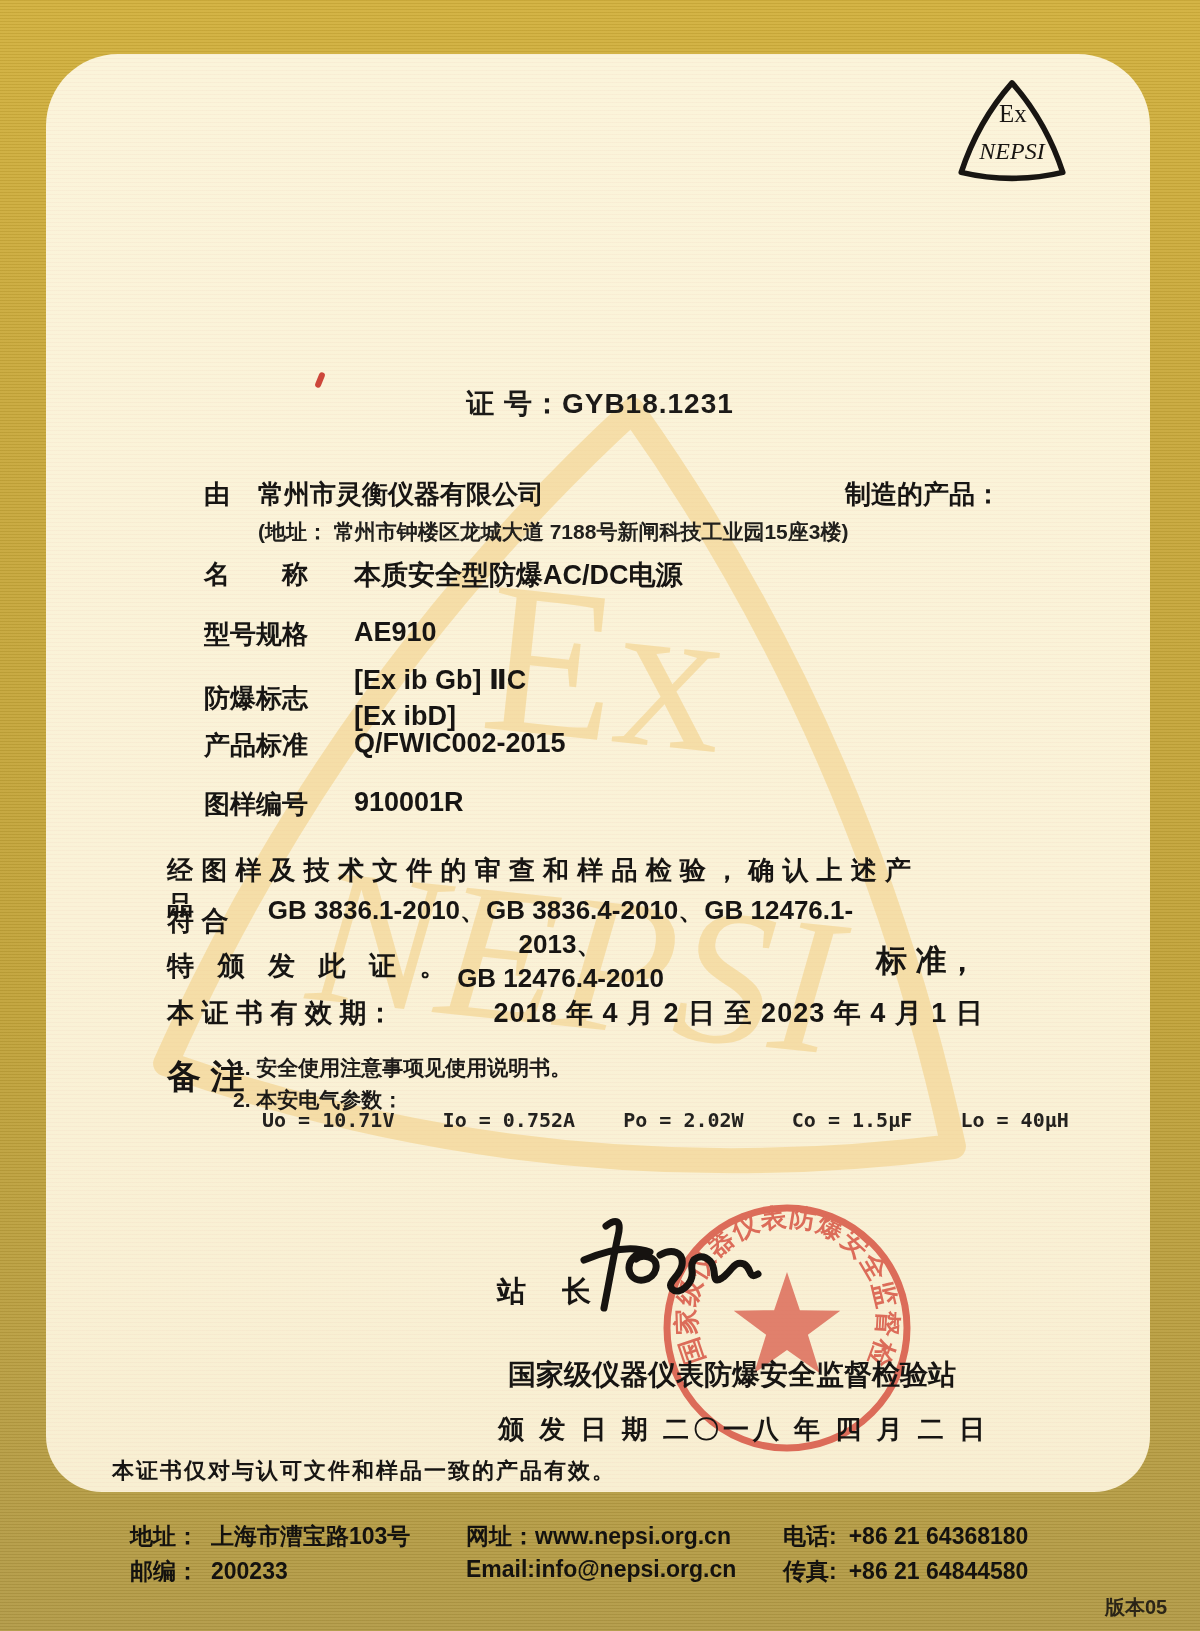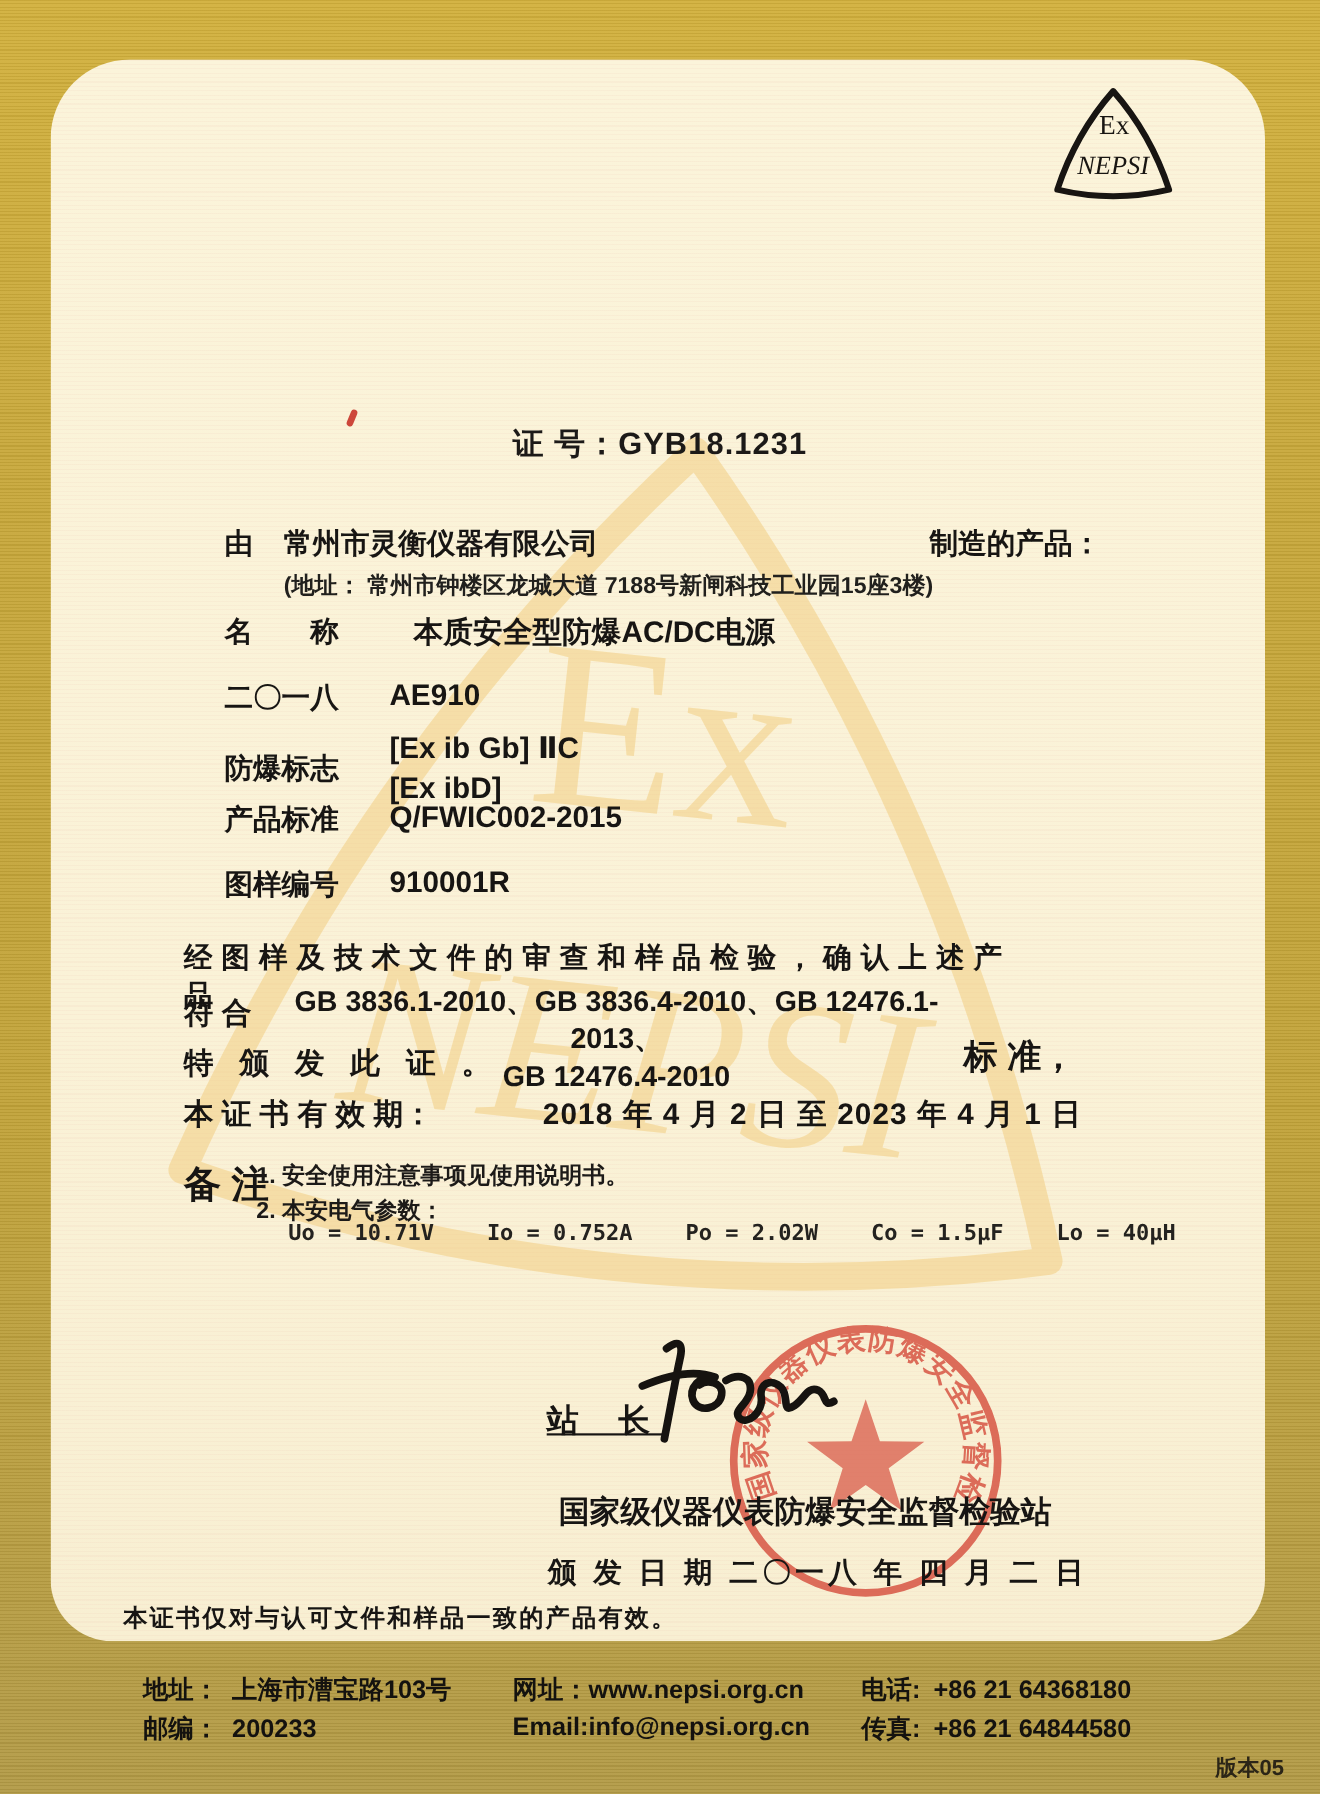--- a/index.html
+++ b/index.html
@@ -66,21 +66,21 @@
   .validity{position:absolute;left:167px;top:995px;font-size:27px;font-weight:bold;color:#171513;}
   .validity .vvalue{margin-left:100px;letter-spacing:1px;}
   .remarks-label{position:absolute;left:167px;top:1054px;font-size:34px;font-weight:bold;color:#171513;}
   .note1{position:absolute;left:233px;top:1054px;font-size:21px;font-weight:bold;color:#1c1a18;}
   .note2{position:absolute;left:233px;top:1086px;font-size:21px;font-weight:bold;color:#1c1a18;}
   .params{
     position:absolute;left:262px;top:1108px;font-size:20px;font-weight:bold;color:#24221f;
     font-family:"DejaVu Sans Mono","Liberation Mono",monospace;white-space:pre;
   }
   .stamp{position:absolute;left:659px;top:1200px;width:256px;height:256px;opacity:.82;}
-  .chief{position:absolute;left:497px;top:1272px;font-size:29px;font-weight:bold;letter-spacing:14px;color:#171513;text-decoration:underline;}
+  .chief{position:absolute;left:497px;top:1272px;font-size:29px;font-weight:bold;letter-spacing:14px;color:#171513;}
   .signature{position:absolute;left:572px;top:1210px;width:215px;height:118px;}
   .org-name{position:absolute;left:508px;top:1356px;font-size:28px;font-weight:bold;color:#171513;}
   .issue-date{position:absolute;left:498px;top:1412px;font-size:26px;font-weight:bold;letter-spacing:4px;color:#171513;}
   .disclaimer{position:absolute;left:112px;top:1456px;font-size:22px;font-weight:bold;letter-spacing:2px;color:#171513;}
   .footer-item{position:absolute;font-size:23px;font-weight:bold;color:#14120f;white-space:nowrap;}
   .footer-item .fv{margin-left:12px;}
   .version{position:absolute;left:1105px;top:1594px;font-size:20px;font-weight:bold;color:#2b2517;}
   .serif-logo{font-family:"Liberation Serif","DejaVu Serif",serif;}
 </style>
 </head>
@@ -109,26 +109,26 @@
     <span>证 号：</span><span>GYB18.1231</span>
   </div>
 
   <div class="row-made blk">
     <span class="prefix">由</span>
     <span class="company">常州市灵衡仪器有限公司</span>
     <span class="suffix">制造的产品：</span>
   </div>
   <div class="addr-line">(地址： 常州市钟楼区龙城大道 7188号新闸科技工业园15座3楼)</div>
 
-  <div class="field" style="top:557px;gap:22px;">
+  <div class="field" style="top:557px;">
     <span class="flabel">名　　称</span>
     <span class="fvalue">本质安全型防爆AC/DC电源</span>
   </div>
   <div class="field" style="top:617px;">
-    <span class="flabel">二〇一八</span>
+    <span class="flabel">型号规格</span>
     <span class="fvalue">AE910</span>
   </div>
   <div class="field two-line" style="top:662px;align-items:center;">
     <span class="flabel" style="align-self:center;">防爆标志</span>
     <span class="fvalue">
       <div>[Ex ib Gb] ⅡC</div>
       <div>[Ex ibD]</div>
     </span>
   </div>
   <div class="field" style="top:728px;">

